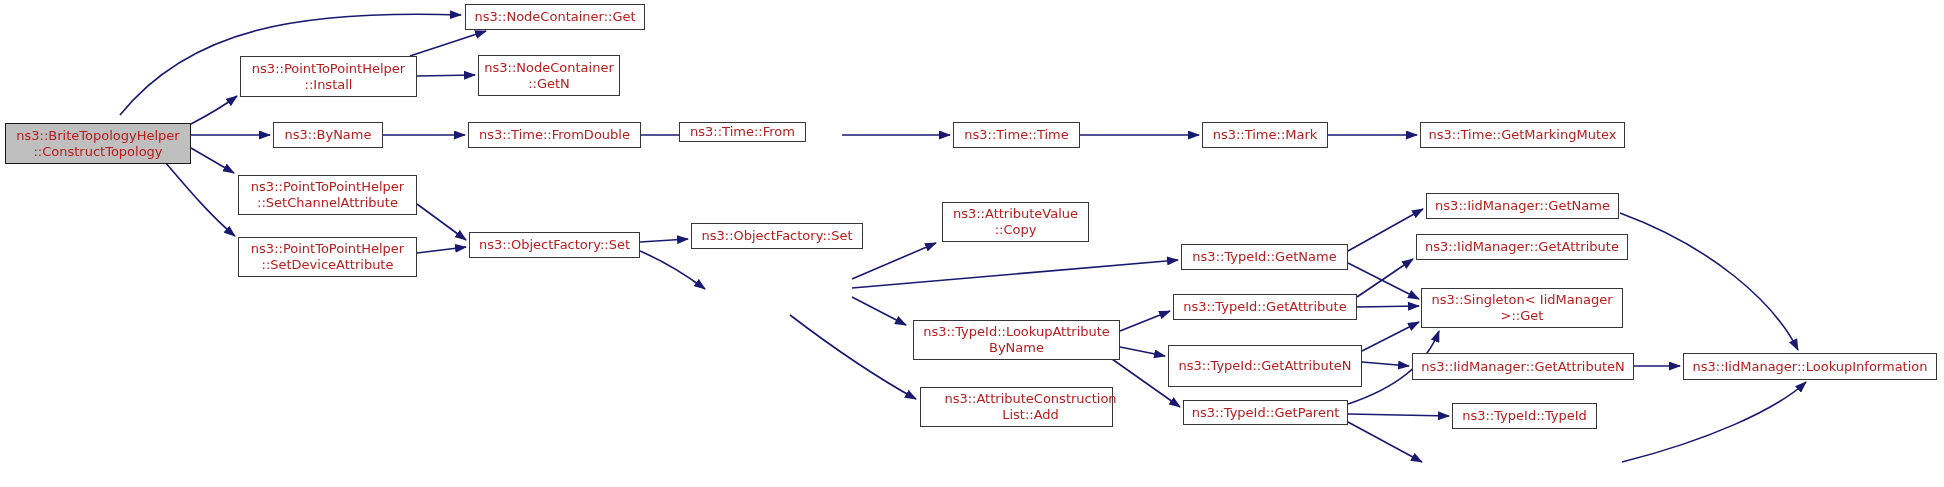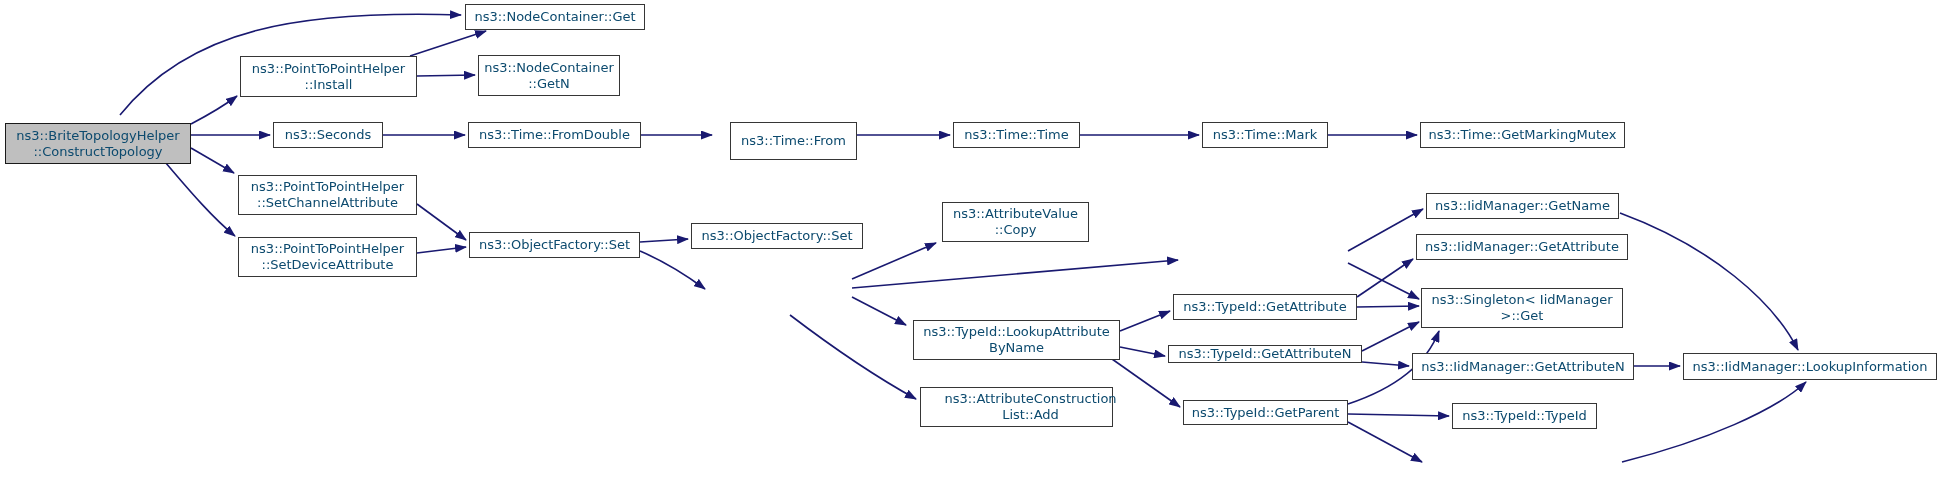--- a/index.html
+++ b/index.html
@@ -19,21 +19,21 @@
     position: absolute;
     left: 0; top: 0;
     width: 1944px; height: 487px;
     pointer-events: none;
   }
   .node {
     position: absolute;
     box-sizing: border-box;
     background: #ffffff;
     border: 1.5px solid #363636;
-    color: #0c4a6e;
+    color: #b91c1c;
     font-size: 13px;
     line-height: 16px;
     display: flex;
     align-items: center;
     justify-content: center;
     text-align: center;
     white-space: pre-line;
     cursor: pointer;
     z-index: 2;
   }
@@ -97,38 +97,39 @@
       </g>
   </svg>
 
   <div class="node root" style="left:5px;top:115px;width:186px;height:41px;margin-top:8px;">ns3::BriteTopologyHelper
 ::ConstructTopology</div>
   <div class="node" style="left:465px;top:4px;width:180px;height:26px;">ns3::NodeContainer::Get</div>
   <div class="node" style="left:240px;top:56px;width:177px;height:41px;">ns3::PointToPointHelper
 ::Install</div>
   <div class="node" style="left:478px;top:55px;width:142px;height:41px;text-align:center;">ns3::NodeContainer
 ::GetN</div>
-  <div class="node" style="left:273px;top:122px;width:110px;height:26px;">ns3::Seconds</div>
+  <div class="node" style="left:273px;top:122px;width:110px;height:26px;">ns3::ByName</div>
   <div class="node" style="left:468px;top:122px;width:173px;height:26px;">ns3::Time::FromDouble</div>
-  <div class="node" style="left:730px;top:122px;width:127px;height:38px;">ns3::Time::From</div>
+  <div class="node" style="left:679px;top:122px;width:127px;height:20px;">ns3::Time::From</div>
   <div class="node" style="left:953px;top:122px;width:127px;height:26px;">ns3::Time::Time</div>
   <div class="node" style="left:1202px;top:122px;width:126px;height:26px;">ns3::Time::Mark</div>
   <div class="node" style="left:1420px;top:122px;width:205px;height:26px;">ns3::Time::GetMarkingMutex</div>
   <div class="node" style="left:238px;top:175px;width:179px;height:40px;">ns3::PointToPointHelper
 ::SetChannelAttribute</div>
   <div class="node" style="left:238px;top:237px;width:179px;height:40px;">ns3::PointToPointHelper
 ::SetDeviceAttribute</div>
   <div class="node" style="left:469px;top:232px;width:171px;height:26px;">ns3::ObjectFactory::Set</div>
   <div class="node" style="left:691px;top:223px;width:172px;height:26px;">ns3::ObjectFactory::Set</div>
   <div class="node" style="left:942px;top:202px;width:147px;height:40px;">ns3::AttributeValue
 ::Copy</div>
+  <div class="node" style="left:1181px;top:244px;width:167px;height:26px;">ns3::TypeId::GetName</div>
   <div class="node" style="left:1173px;top:294px;width:184px;height:26px;">ns3::TypeId::GetAttribute</div>
   <div class="node" style="left:913px;top:320px;width:207px;height:40px;">ns3::TypeId::LookupAttribute
 ByName</div>
-  <div class="node" style="left:1168px;top:345px;width:194px;height:18px;">ns3::TypeId::GetAttributeN</div>
+  <div class="node" style="left:1168px;top:345px;width:194px;height:42px;">ns3::TypeId::GetAttributeN</div>
   <div class="node" style="left:920px;top:387px;width:193px;height:40px;padding-left:28px;">ns3::AttributeConstruction
 List::Add</div>
   <div class="node" style="left:1183px;top:400px;width:165px;height:25px;">ns3::TypeId::GetParent</div>
   <div class="node" style="left:1426px;top:193px;width:193px;height:26px;">ns3::IidManager::GetName</div>
   <div class="node" style="left:1416px;top:234px;width:212px;height:26px;">ns3::IidManager::GetAttribute</div>
   <div class="node" style="left:1421px;top:288px;width:202px;height:40px;">ns3::Singleton&lt; IidManager
 &gt;::Get</div>
   <div class="node" style="left:1412px;top:353px;width:222px;height:27px;">ns3::IidManager::GetAttributeN</div>
   <div class="node" style="left:1683px;top:353px;width:254px;height:27px;">ns3::IidManager::LookupInformation</div>
   <div class="node" style="left:1452px;top:403px;width:145px;height:26px;text-align:right;">ns3::TypeId::TypeId</div>

